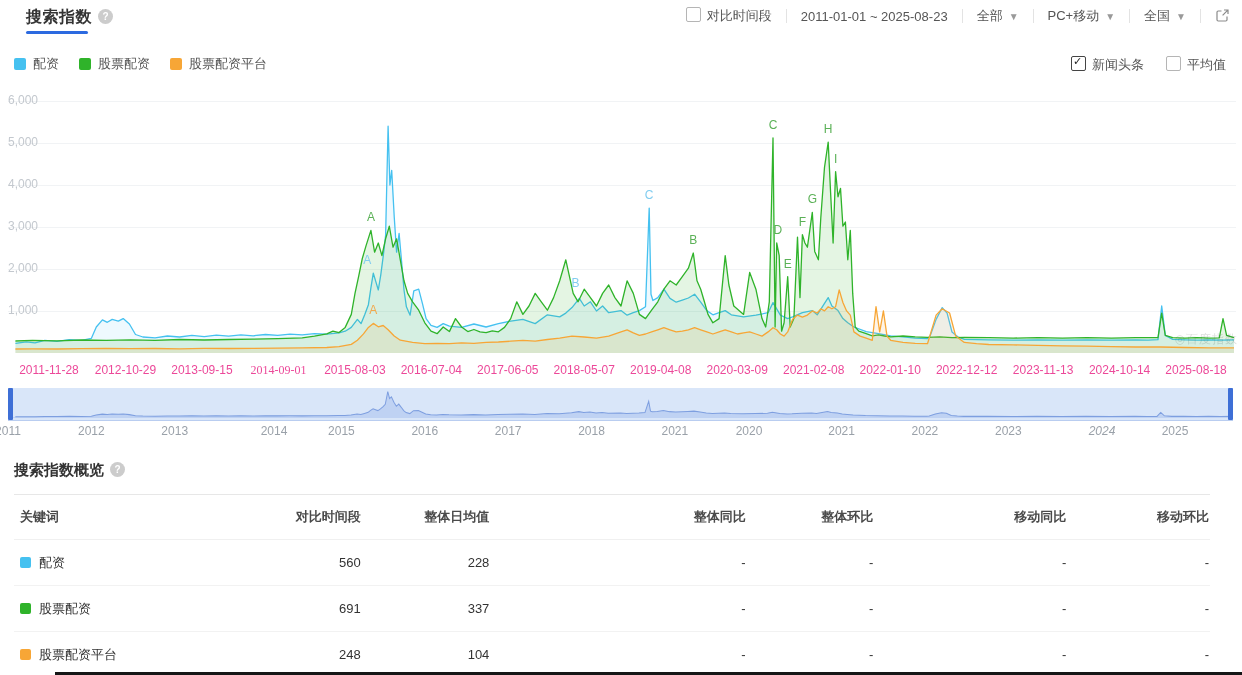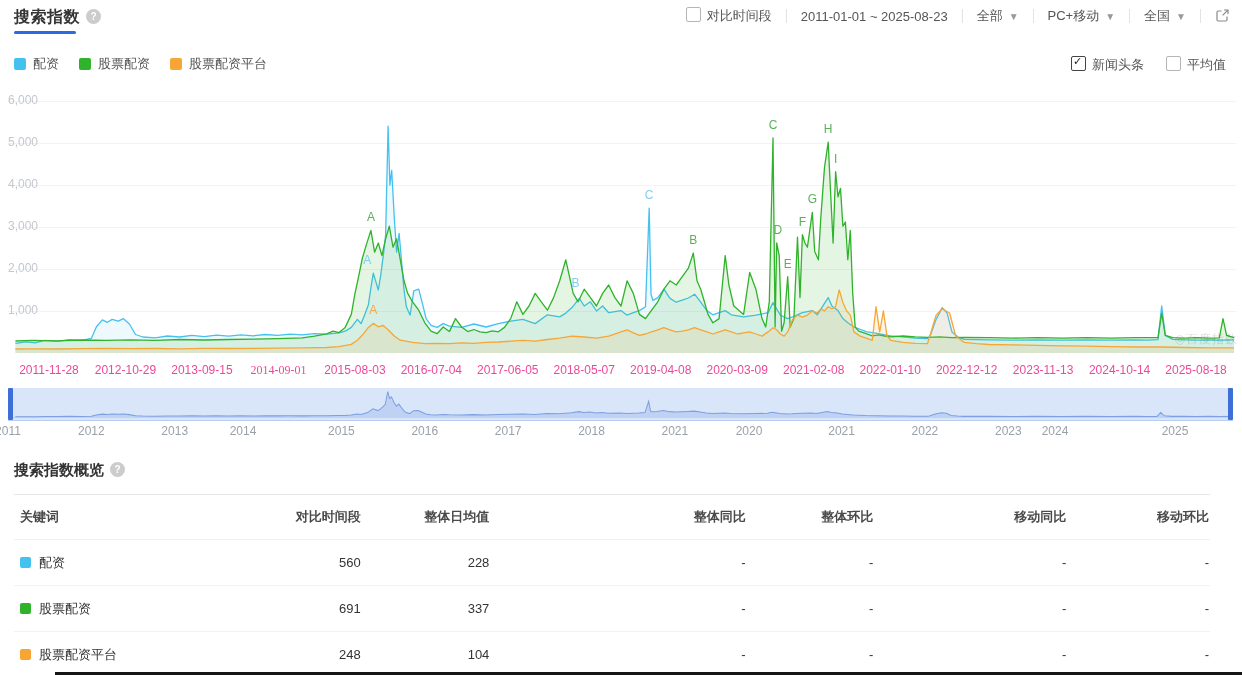--- a/index.html
+++ b/index.html
@@ -1,19 +1,19 @@
 <!DOCTYPE html>
 <html><head>
 <meta charset="utf-8">
 <style>
   html,body{margin:0;padding:0;overflow:hidden}
   body{width:1242px;height:675px;position:relative;background:#fff;
        font-family:"Liberation Sans","DejaVu Sans",sans-serif;color:#333}
   
-  .topbar{position:absolute;left:0;top:0;right:0;height:46px}
+  .topbar{position:absolute;left:12px;top:0;right:0;height:46px}
   .tab{position:absolute;left:14px;top:7px}
   .page-title{font-size:16px;font-weight:700;color:#333;letter-spacing:.5px}
   .help{display:inline-block;width:15px;height:15px;border-radius:50%;background:#ccc;color:#fff;
         font-size:10px;line-height:15px;text-align:center;vertical-align:2px;margin-left:6px;font-weight:700}
   .tab-underline{position:absolute;left:14px;top:31px;width:62px;height:3px;background:#2c6ae0;border-radius:2px}
   .controls{position:absolute;right:12px;top:7px;display:flex;align-items:center;font-size:13px;color:#555}
   .vdiv{width:1px;height:14px;background:#e3e3e3;margin:0 14px}
   .cb{display:inline-block;width:13px;height:13px;border:1px solid #b5b5b5;border-radius:2px;background:#fff;
       margin-right:6px;vertical-align:-2px;position:relative}
   .cb.checked{border-color:#444}
@@ -163,31 +163,31 @@
       <polygon points="0,29 7.3,27.9 18.3,27.8 26.8,27.9 36.5,27.6 48.7,27.7 60.9,27.5 73.0,27.6 82.8,27.4 87.6,26.1 93.7,25.3 98.6,25.6 103.4,25.2 109.5,25.4 114.4,25.1 120.5,25.8 126.6,26.9 133.9,27.2 146.0,27.3 158.2,27.1 170.4,27.2 182.5,27.0 194.7,27.2 206.9,27.0 219.1,27.1 231.2,27.0 243.4,27.1 255.6,26.9 267.7,27.0 279.9,26.9 292.1,27.0 304.3,26.8 316.4,26.9 328.6,26.7 334.7,26.6 340.8,26.1 346.8,25.2 350.5,25.7 354.1,24.7 357.8,23.6 360.2,21.7 362.7,20.1 365.1,21.0 367.5,21.9 370.0,20.3 372.4,18.2 374.8,15.8 377.3,3.6 379.1,10.2 380.9,8.6 383.4,13.7 385.8,17.7 388.2,15.6 390.7,18.7 393.1,21.9 395.5,23.8 399.2,24.8 402.8,22.0 407.7,21.9 411.3,23.5 415.0,25.1 419.9,25.9 425.9,26.1 432.0,25.7 438.1,26.0 450.3,26.1 462.5,25.8 474.6,26.1 486.8,25.7 499.0,25.4 511.1,25.2 523.3,25.7 535.5,24.7 547.6,25.0 553.7,24.5 559.8,23.9 567.1,22.9 572.0,23.7 578.1,23.3 584.2,24.3 590.2,23.7 596.3,24.5 608.5,24.3 614.6,24.8 620.7,24.5 626.8,24.3 632.8,23.8 636.5,12.8 638.3,22.4 640.1,23.1 645.0,22.8 651.1,21.9 657.2,22.9 663.3,23.3 669.4,23.1 675.4,22.8 681.5,22.4 687.6,23.3 693.7,24.3 699.8,24.7 705.9,24.5 711.9,24.3 718.0,24.7 730.2,25.0 742.4,24.8 754.5,24.5 759.4,23.4 766.7,24.8 774.0,25.1 778.9,25.0 788.6,24.5 798.4,24.3 803.2,24.7 814.2,22.8 817.8,23.7 823.9,24.3 828.8,25.1 833.6,25.6 839.7,26.1 851.9,26.6 864.1,26.8 876.2,27.1 888.4,27.2 900.6,27.3 912.8,27.4 915.2,27.1 921.3,25.2 927.4,23.9 932.2,24.5 937.1,26.6 943.2,27.2 949.3,27.5 973.6,27.5 997.9,27.6 1022.3,27.5 1046.6,27.6 1071.0,27.5 1095.3,27.6 1119.6,27.5 1131.8,27.6 1141.5,27.5 1145.2,23.7 1148.8,27.0 1156.1,27.5 1168.3,27.5 1180.5,27.6 1192.7,27.5 1204.8,27.6 1217.0,27.5 1217,29" fill="#8fade8" fill-opacity="0.35"></polygon>
       <polyline points="7.3,27.9 18.3,27.8 26.8,27.9 36.5,27.6 48.7,27.7 60.9,27.5 73.0,27.6 82.8,27.4 87.6,26.1 93.7,25.3 98.6,25.6 103.4,25.2 109.5,25.4 114.4,25.1 120.5,25.8 126.6,26.9 133.9,27.2 146.0,27.3 158.2,27.1 170.4,27.2 182.5,27.0 194.7,27.2 206.9,27.0 219.1,27.1 231.2,27.0 243.4,27.1 255.6,26.9 267.7,27.0 279.9,26.9 292.1,27.0 304.3,26.8 316.4,26.9 328.6,26.7 334.7,26.6 340.8,26.1 346.8,25.2 350.5,25.7 354.1,24.7 357.8,23.6 360.2,21.7 362.7,20.1 365.1,21.0 367.5,21.9 370.0,20.3 372.4,18.2 374.8,15.8 377.3,3.6 379.1,10.2 380.9,8.6 383.4,13.7 385.8,17.7 388.2,15.6 390.7,18.7 393.1,21.9 395.5,23.8 399.2,24.8 402.8,22.0 407.7,21.9 411.3,23.5 415.0,25.1 419.9,25.9 425.9,26.1 432.0,25.7 438.1,26.0 450.3,26.1 462.5,25.8 474.6,26.1 486.8,25.7 499.0,25.4 511.1,25.2 523.3,25.7 535.5,24.7 547.6,25.0 553.7,24.5 559.8,23.9 567.1,22.9 572.0,23.7 578.1,23.3 584.2,24.3 590.2,23.7 596.3,24.5 608.5,24.3 614.6,24.8 620.7,24.5 626.8,24.3 632.8,23.8 636.5,12.8 638.3,22.4 640.1,23.1 645.0,22.8 651.1,21.9 657.2,22.9 663.3,23.3 669.4,23.1 675.4,22.8 681.5,22.4 687.6,23.3 693.7,24.3 699.8,24.7 705.9,24.5 711.9,24.3 718.0,24.7 730.2,25.0 742.4,24.8 754.5,24.5 759.4,23.4 766.7,24.8 774.0,25.1 778.9,25.0 788.6,24.5 798.4,24.3 803.2,24.7 814.2,22.8 817.8,23.7 823.9,24.3 828.8,25.1 833.6,25.6 839.7,26.1 851.9,26.6 864.1,26.8 876.2,27.1 888.4,27.2 900.6,27.3 912.8,27.4 915.2,27.1 921.3,25.2 927.4,23.9 932.2,24.5 937.1,26.6 943.2,27.2 949.3,27.5 973.6,27.5 997.9,27.6 1022.3,27.5 1046.6,27.6 1071.0,27.5 1095.3,27.6 1119.6,27.5 1131.8,27.6 1141.5,27.5 1145.2,23.7 1148.8,27.0 1156.1,27.5 1168.3,27.5 1180.5,27.6 1192.7,27.5 1204.8,27.6 1217.0,27.5" fill="none" stroke="#7e9fe0" stroke-width="1"></polyline>
     </svg>
   <div class="handle left"></div>
   <div class="handle right"></div>
 </div>
 <div class="years" id="years">
     <span class="year" style="left: 8px;">2011</span>
     <span class="year" style="left: 91.36px;">2012</span>
     <span class="year" style="left: 174.72px;">2013</span>
-    <span class="year" style="left: 243px;">2014</span>
+    <span class="year" style="left: 274px;">2014</span>
     <span class="year" style="left: 341.44px;">2015</span>
     <span class="year" style="left: 424.8px;">2016</span>
     <span class="year" style="left: 508.16px;">2017</span>
     <span class="year" style="left: 591.52px;">2018</span>
     <span class="year" style="left: 674.88px;">2021</span>
     <span class="year" style="left: 749px;">2020</span>
     <span class="year" style="left: 841.6px;">2021</span>
     <span class="year" style="left: 924.96px;">2022</span>
     <span class="year" style="left: 1008.32px;">2023</span>
-    <span class="year" style="left: 1055px;">2024</span>
+    <span class="year" style="left: 1102px; font-style: italic;">2024</span>
     <span class="year" style="left: 1175.04px;">2025</span>
   </div>
 
 <div class="ov-title">
   <span>搜索指数概览</span><span class="help">?</span>
 </div>
 
 <table class="ov-table">
   <colgroup>
       <col>

